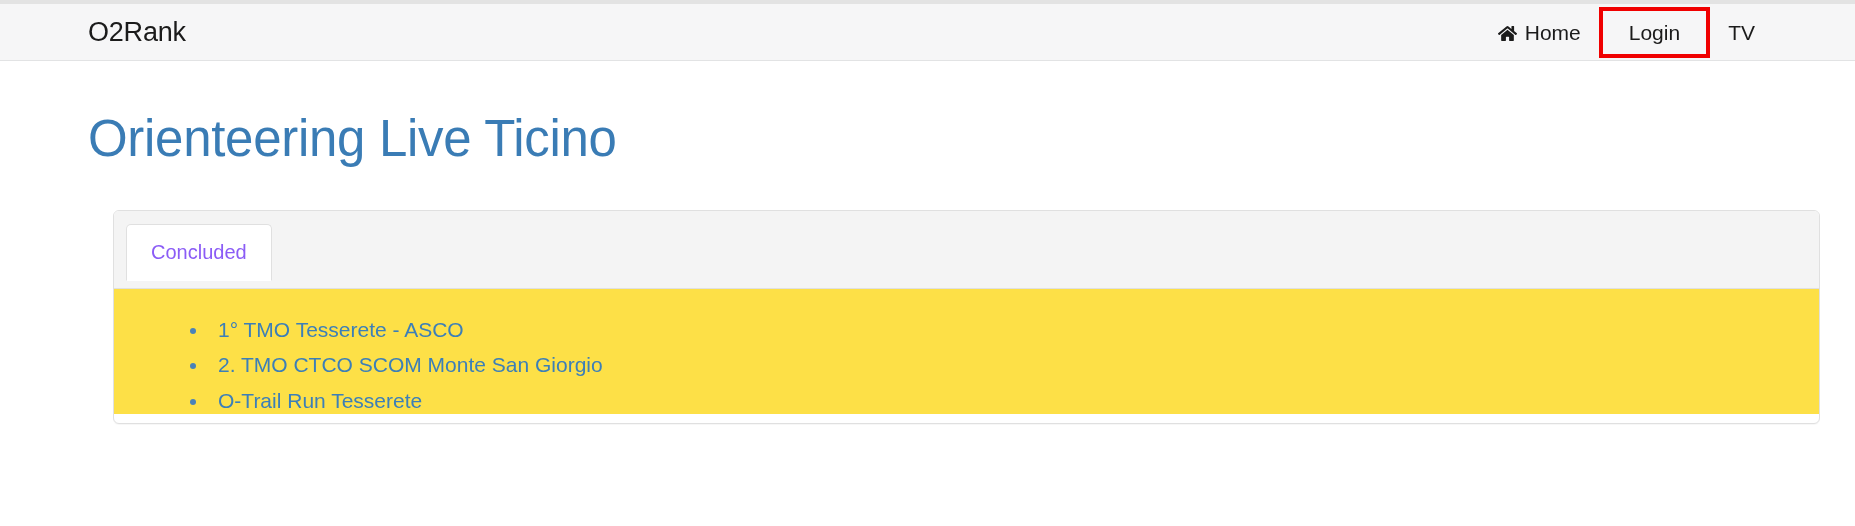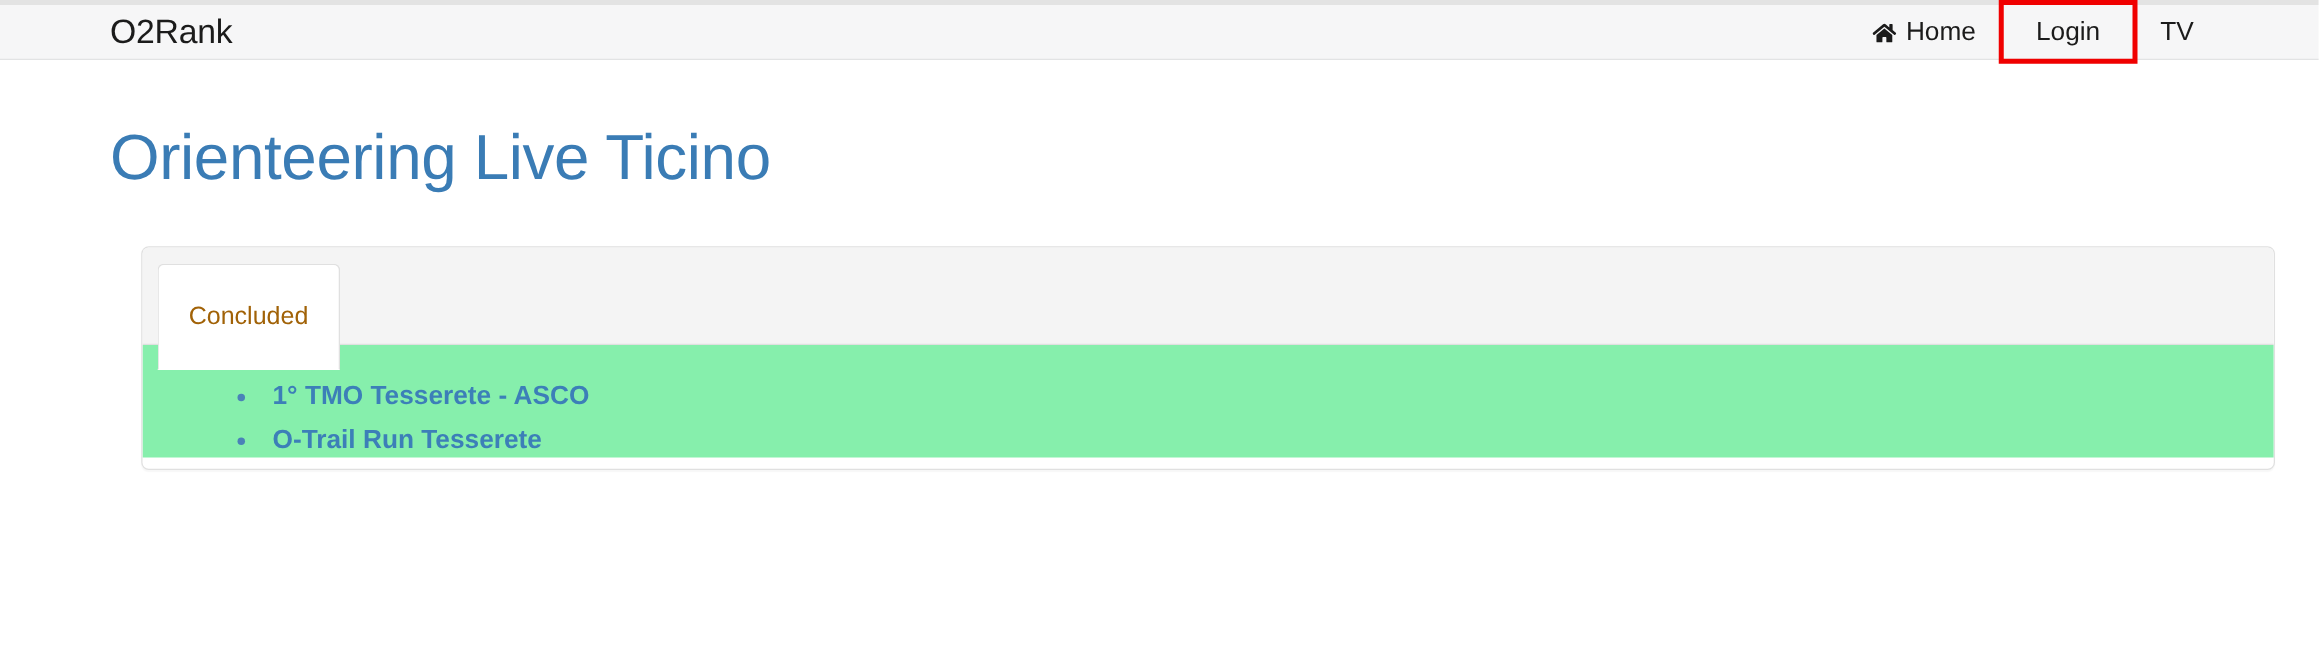--- a/index.html
+++ b/index.html
@@ -17,21 +17,21 @@
 
   
   .top-strip {
     height: 4px;
     background: #e3e3e3;
     width: 100%;
   }
 
   
   .navbar {
-    height: 44px;
+    height: 57px;
     background: #f6f6f7;
     border-bottom: 1px solid #e2e3e4;
     display: flex;
     align-items: center;
     justify-content: space-between;
     box-sizing: border-box;
     padding: 0 40px 0 0;
     position: relative;
   }
   .navbar-brand {
@@ -109,32 +109,31 @@
   }
   .tabs {
     display: flex;
     margin-bottom: -1px;
   }
   .tab {
     background: #ffffff;
     border: 1px solid #e0e0e0;
     border-bottom-color: #ffffff;
     border-radius: 5px 5px 0 0;
-    padding: 30px 24px;
+    padding: 16px 24px;
     font-size: 20px;
-    color: #a16207;
+    color: #8b5cf6;
     text-decoration: none;
     line-height: 1.15;
     position: relative;
     top: 1px;
   }
   .card-body {
-    background: #86efac;
+    background: #fde047;
     padding: 10px 0 0 0;
-    font-weight: bold;
   }
   ul.event-list {
     margin: 0;
     padding: 18px 0 0 76px;
     list-style: none;
   }
   ul.event-list li {
     position: relative;
     padding: 0 0 0 28px;
     margin-bottom: 9px;
@@ -189,17 +188,18 @@
 
   <div class="card">
     <div class="card-header">
       <div class="tabs">
         <a class="tab" href="#">Concluded</a>
       </div>
     </div>
     <div class="card-body">
       <ul class="event-list">
         <li><a href="#">1° TMO Tesserete - ASCO</a></li>
+        <li><a href="#">2. TMO CTCO SCOM Monte San Giorgio</a></li>
         <li><a href="#">O-Trail Run Tesserete</a></li>
       </ul>
     </div>
   </div>
 </div>
 
 </body></html>

